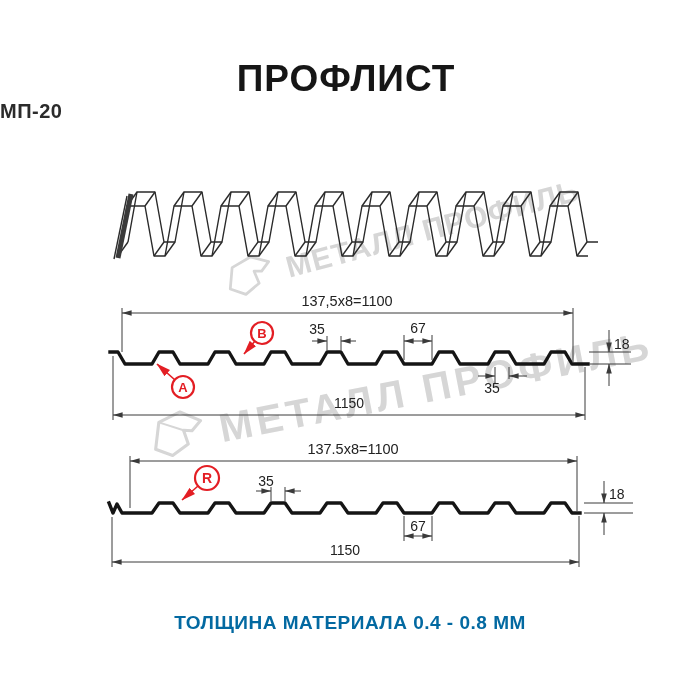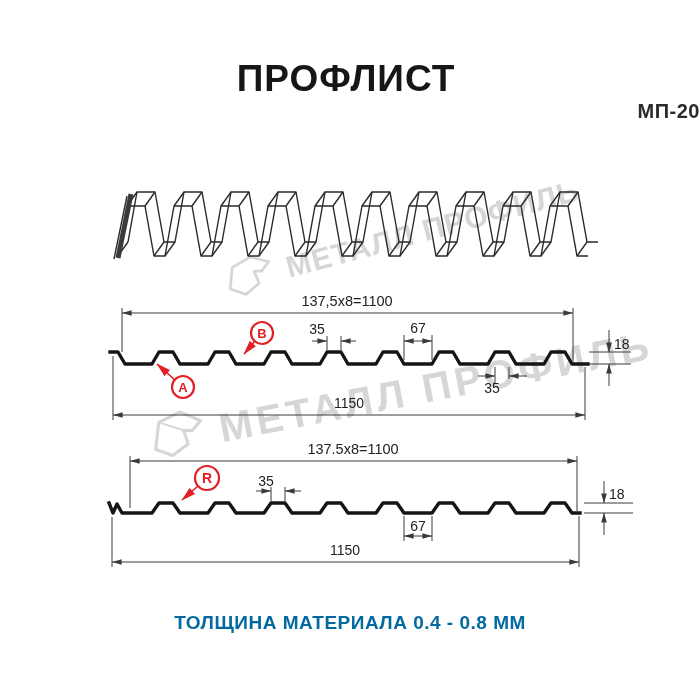--- a/index.html
+++ b/index.html
@@ -3,21 +3,21 @@
 <meta charset="utf-8">
 <style>
   :root{
     --red:#e31e24; --ink:#151515; --ink2:#222; --dim:#3a3a3a; --wm:#d6d6d6;
   }
   html,body{margin:0;padding:0;background:#fff;}
   #page{position:relative;width:700px;height:700px;background:#fff;overflow:hidden;
         font-family:"Liberation Sans",sans-serif;}
   .title{position:absolute;top:58px;left:0;width:692px;text-align:center;
          font-size:37px;font-weight:800;color:#161616;letter-spacing:1px;}
-  .subtitle{position:absolute;top:100px;left:0;width:700px;text-align:right;
+  .subtitle{position:absolute;top:100px;left:0;width:700px;text-align:left;
          font-size:20px;font-weight:700;color:#2b2b2b;letter-spacing:.5px;}
   .footer{position:absolute;top:612px;left:0;width:700px;text-align:center;
          font-size:19px;font-weight:600;color:#0369a1;letter-spacing:.5px;}
   .wm{position:absolute;display:flex;align-items:center;gap:9px;white-space:nowrap;
       color:var(--wm);font-weight:700;z-index:1;}
   .wm svg{flex:0 0 auto;}
   .wm .wmtxt{line-height:1;}
   #wm1{left:224px;top:262px;transform:rotate(-15deg);transform-origin:0 50%;font-size:30px;letter-spacing:1px;}
   #wm2{left:150px;top:416px;transform:rotate(-11deg);transform-origin:0 50%;font-size:40px;letter-spacing:4px;}
   .wmlogo{stroke:var(--wm);stroke-width:3;fill:none;stroke-linejoin:round;}

